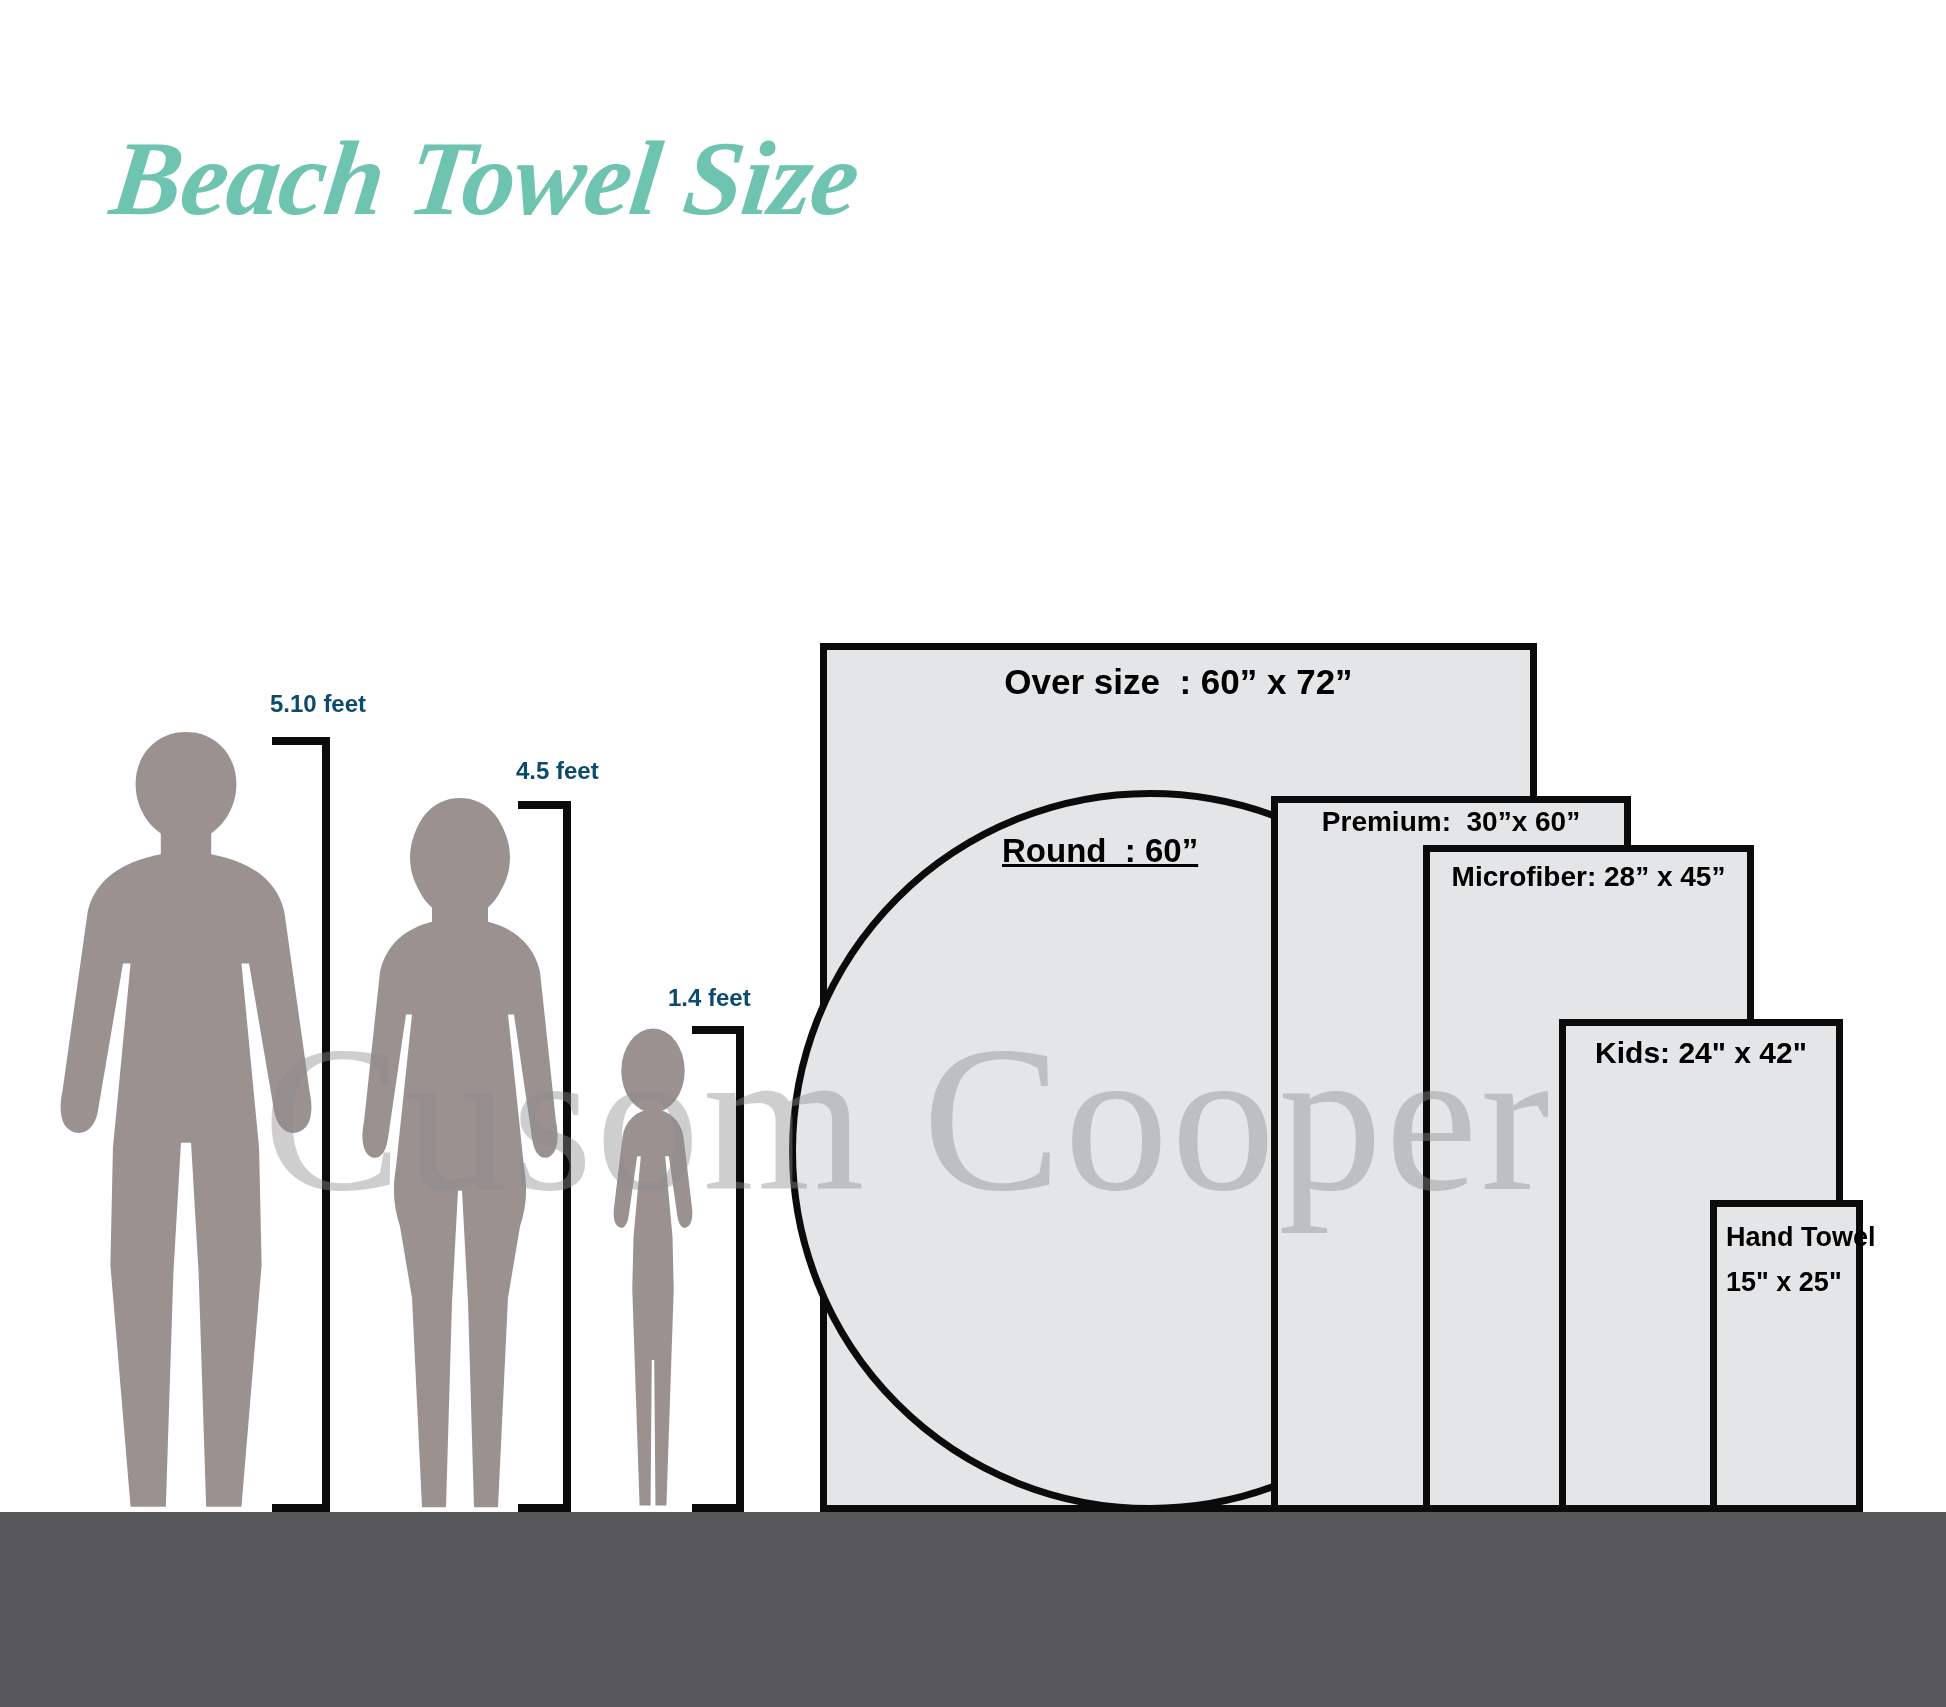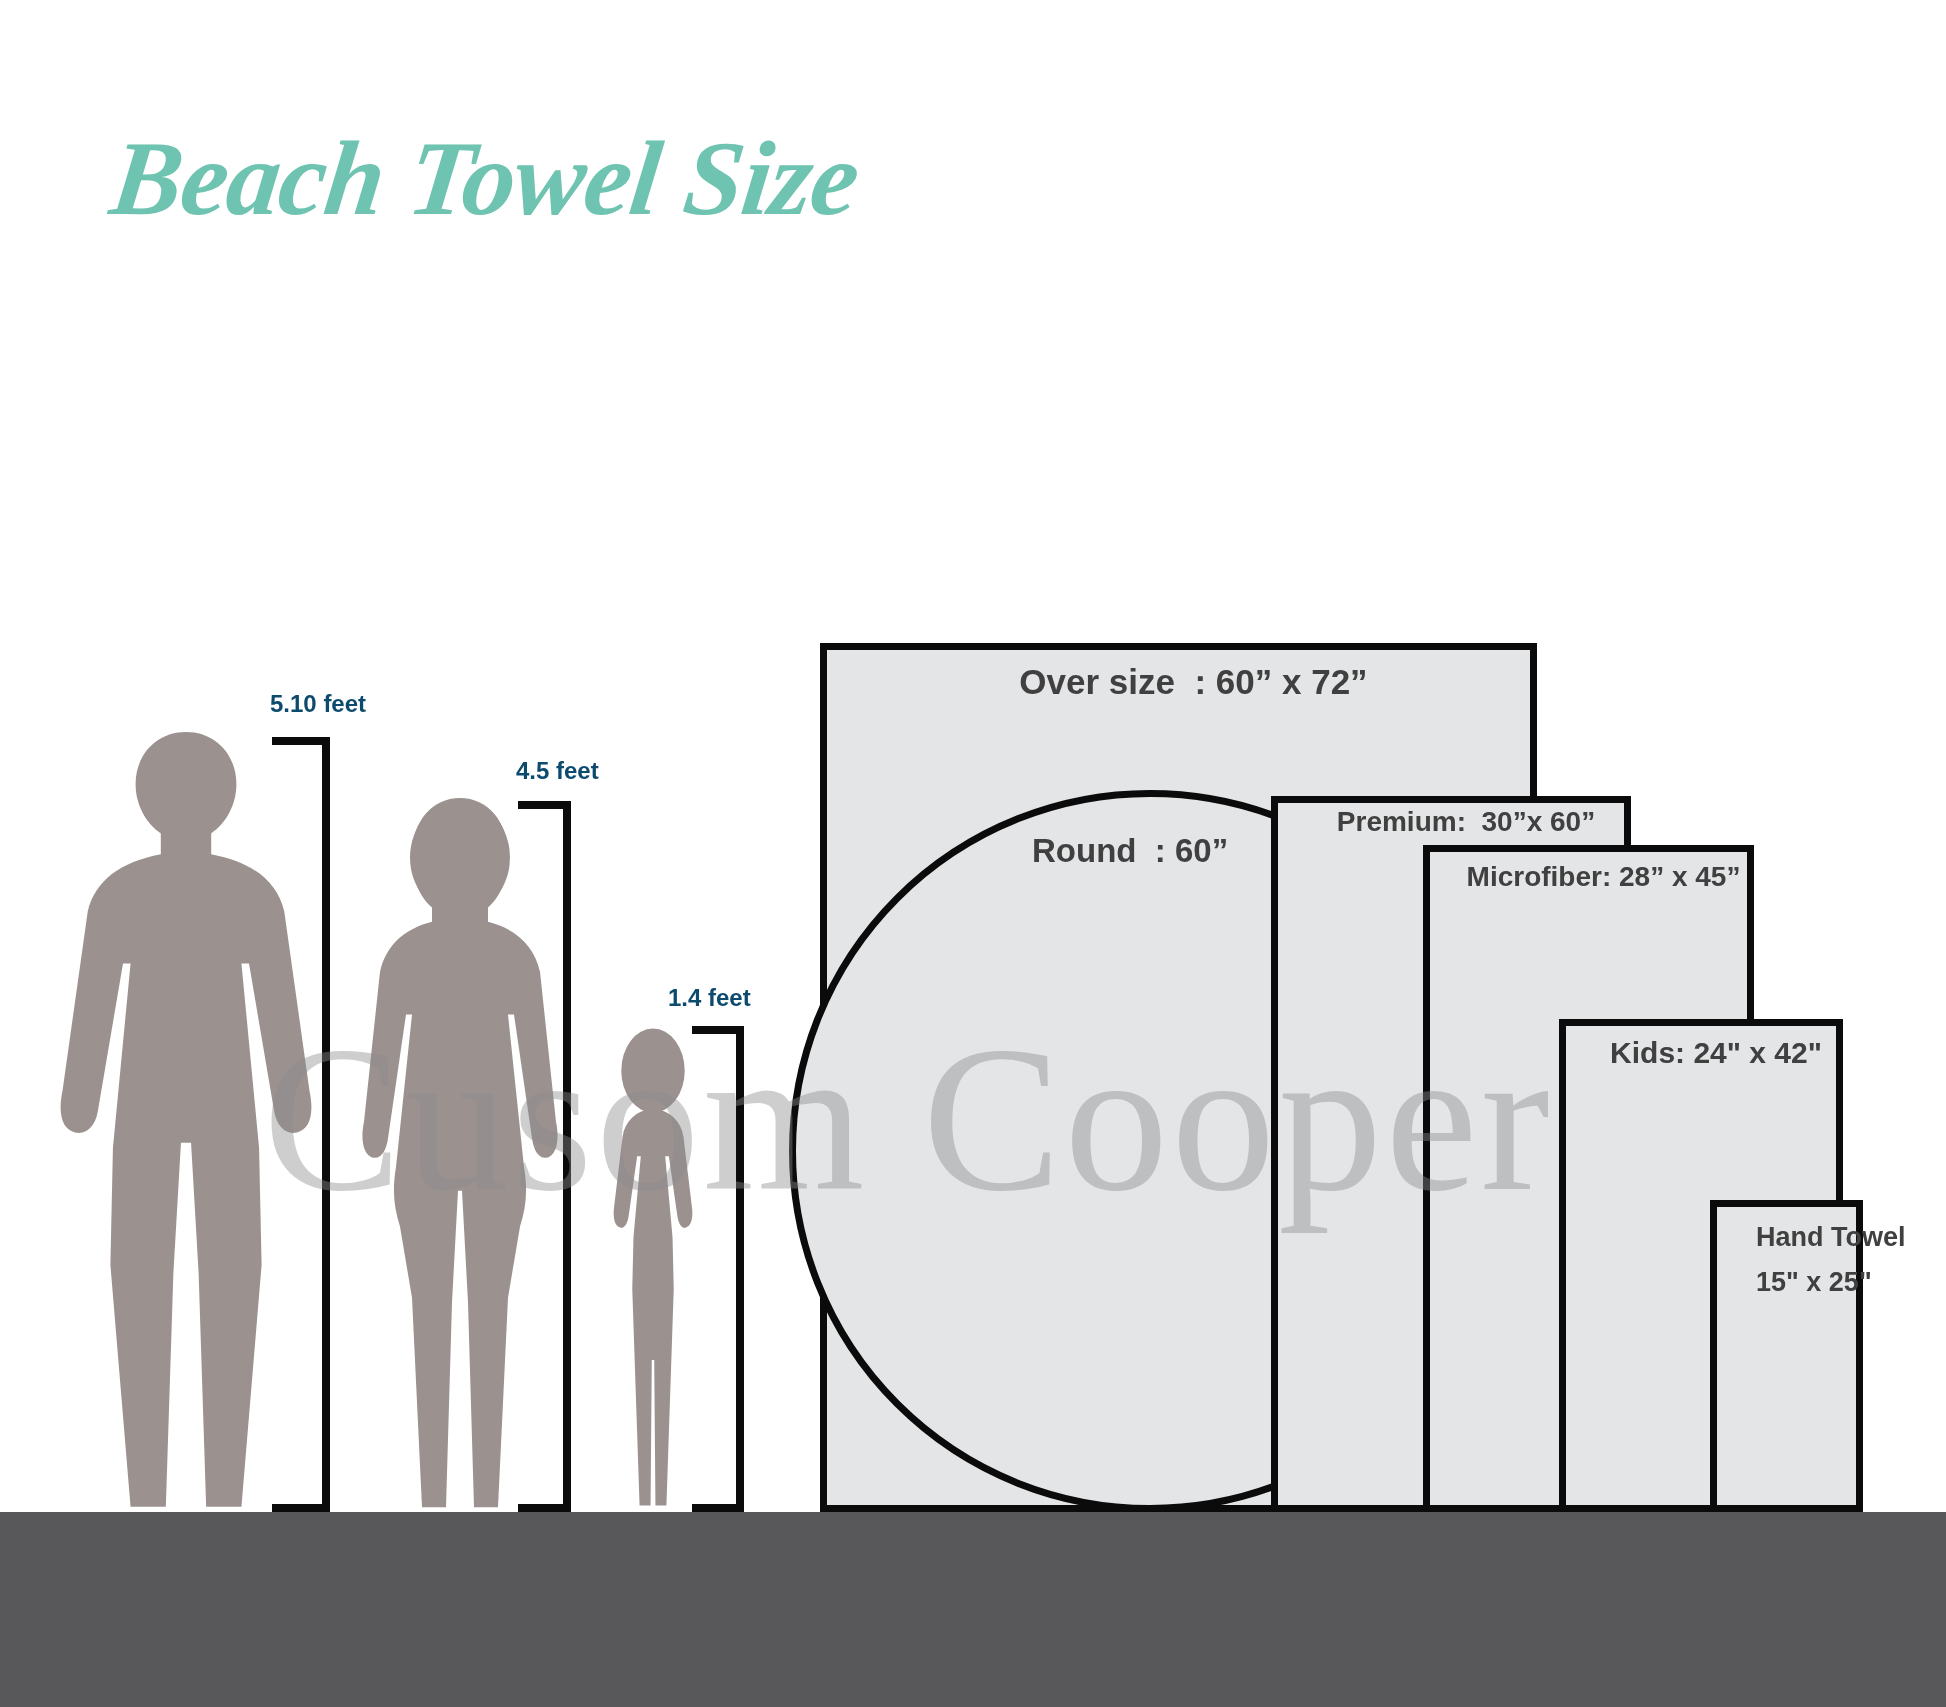--- a/index.html
+++ b/index.html
@@ -33,27 +33,27 @@
   #woman-vline{left:563px;top:801px;width:8px;height:711px;}
   #woman-tick-bot{left:518px;top:1504px;width:53px;height:8px;}
 
   #child-label{left:668px;top:984px;}
   #child-tick-top{left:692px;top:1026px;width:52px;height:8px;}
   #child-vline{left:736px;top:1026px;width:8px;height:486px;}
   #child-tick-bot{left:692px;top:1504px;width:52px;height:8px;}
 
   
   .towel{position:absolute;background:#e4e5e7;border:7px solid #0b0b0b;box-sizing:border-box;}
-  .t-label{font-weight:bold;color:#404040;white-space:pre;padding-left:30px;}
+  .t-label{font-weight:bold;color:#000000;white-space:pre;}
 
   #towel-oversize{left:820px;top:643px;width:717px;height:869px;z-index:4;text-align:center;}
   #towel-oversize .t-label{display:block;margin-top:12px;font-size:35px;}
 
   #towel-round{left:789px;top:790px;width:722px;height:722px;border-radius:50%;z-index:5;}
-  #round-label{position:absolute;left:1002px;top:832px;z-index:5;font-size:33px;}
+  #round-label{position:absolute;left:1002px;top:832px;z-index:5;font-size:33px;text-decoration:underline;}
 
   #towel-premium{left:1271px;top:796px;width:360px;height:716px;z-index:6;text-align:center;}
   #towel-premium .t-label{display:block;margin-top:3px;font-size:28px;}
 
   #towel-microfiber{left:1423px;top:845px;width:331px;height:667px;z-index:7;text-align:center;}
   #towel-microfiber .t-label{display:block;margin-top:9px;font-size:28px;}
 
   #towel-kids{left:1559px;top:1019px;width:284px;height:493px;z-index:8;text-align:center;}
   #towel-kids .t-label{display:block;margin-top:10px;font-size:30px;}
 

